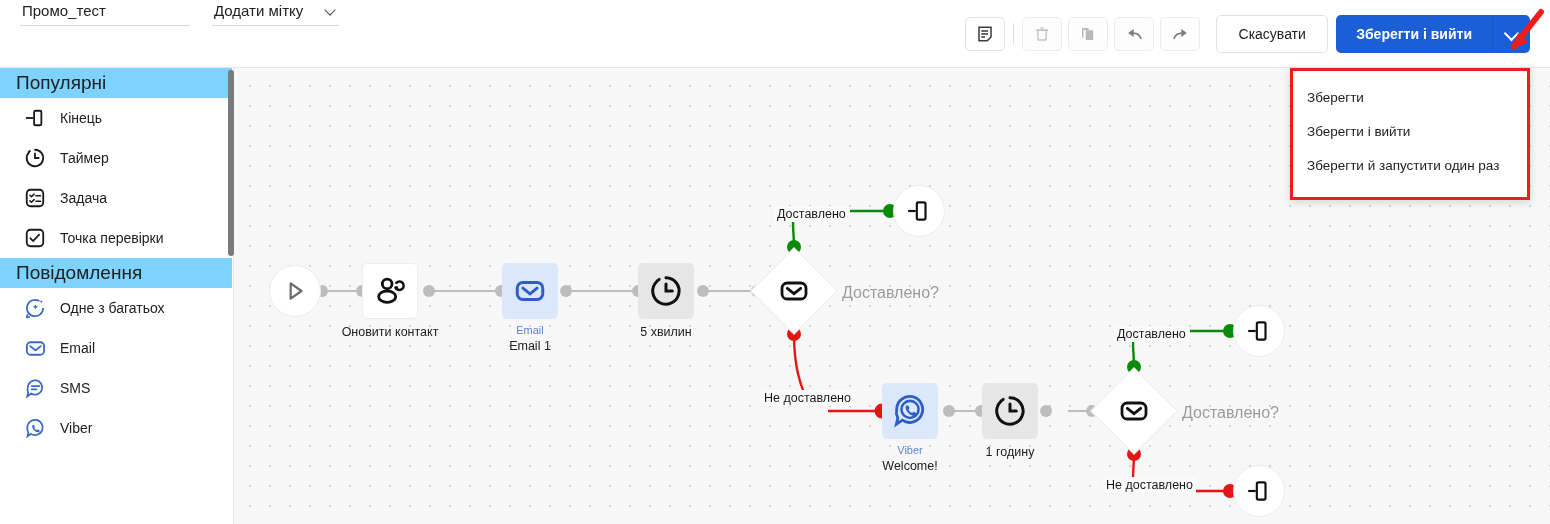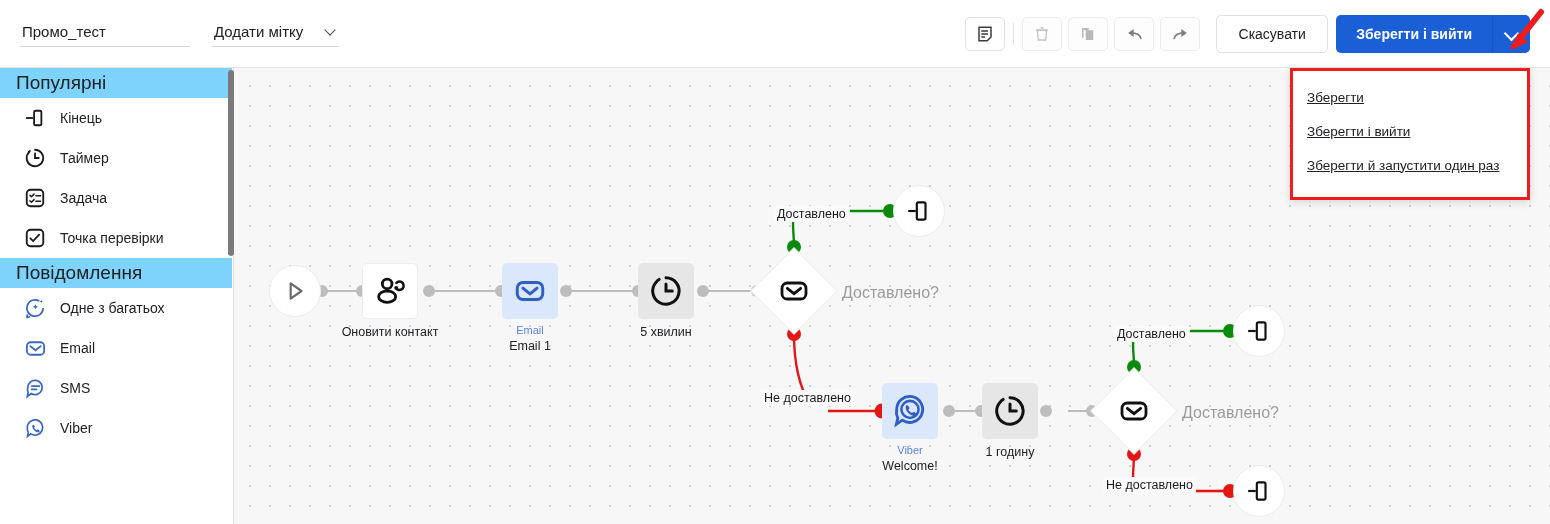--- a/index.html
+++ b/index.html
@@ -9,21 +9,21 @@
     overflow: hidden;
     font-family: "Liberation Sans", sans-serif;
     background: #ffffff;
   }
   #app { position: relative; width: 1550px; height: 524px; overflow: hidden; }
 
   
   .topbar {
     position: absolute; left: 0; top: 0; width: 1550px; height: 68px;
     background: #fff; border-bottom: 1px solid #e6e6e6;
-    display: flex; align-items: center;
+    display: flex; align-items: flex-start;
   }
   .flow-name-wrap { margin-left: 20px; width: 170px; }
   .flow-name {
     font-size: 15px; color: #202124; padding: 2px 2px 6px 2px;
     border: none; border-bottom: 1px solid #d6d6d6; outline: none;
     width: 100%; background: transparent; font-family: "Liberation Sans", sans-serif;
   }
   .label-picker {
     margin-left: 22px; width: 127px; display: flex; align-items: center;
     justify-content: space-between; padding: 2px 2px 6px 2px;
@@ -70,21 +70,21 @@
   }
 
   
   .save-menu {
     position: absolute; left: 1290px; top: 68px; width: 240px; height: 132px;
     background: #fff; border: 3px solid #ee1c1c; z-index: 40;
     box-shadow: 0 2px 8px rgba(0,0,0,.14);
   }
   .save-menu-item {
     height: 34px; display: flex; align-items: center; padding-left: 14px;
-    font-size: 13.5px; color: #202124; cursor: pointer; white-space: nowrap; text-decoration: underline;
+    font-size: 13.5px; color: #202124; cursor: pointer; white-space: nowrap;
   }
   .save-menu-item:first-child { margin-top: 9px; }
 
   .red-arrow { position: absolute; left: 1498px; top: 8px; z-index: 50; }
 
   
   .sidebar {
     position: absolute; left: 0; top: 68px; width: 232px; height: 456px;
     background: #fff; overflow: hidden;
   }

